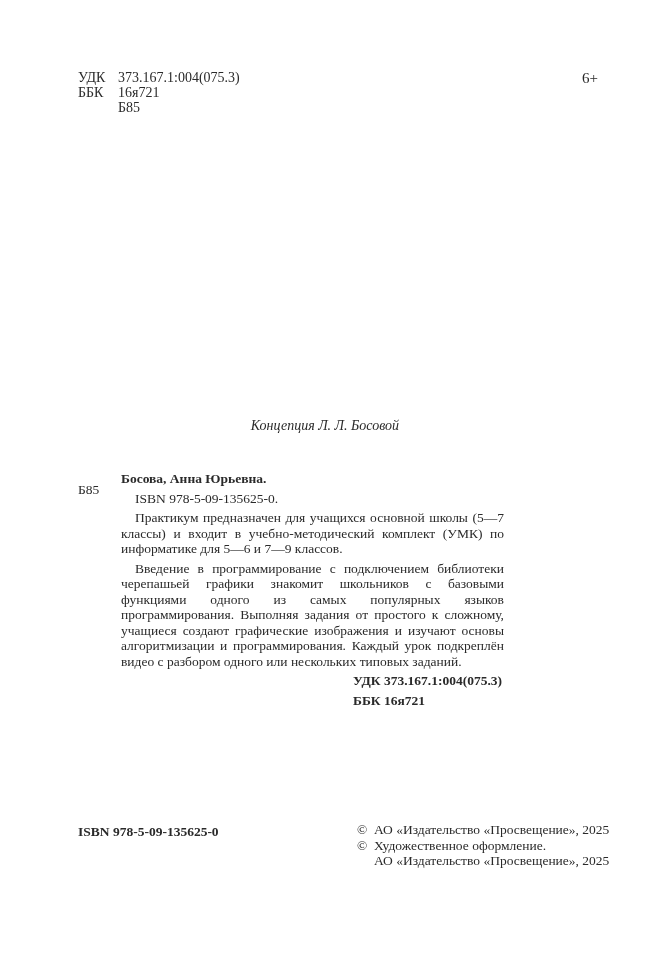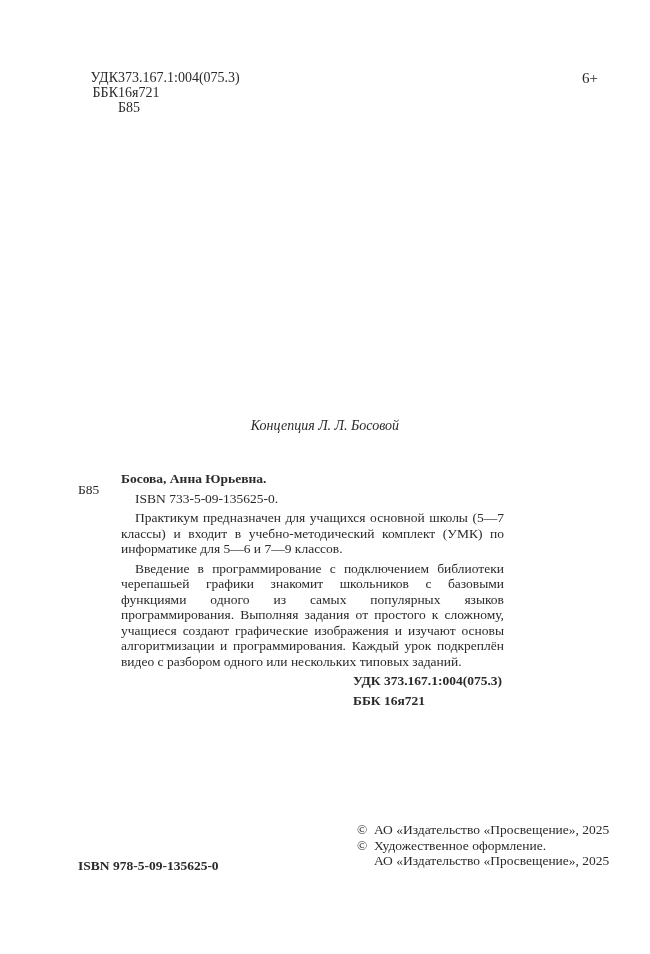--- a/index.html
+++ b/index.html
@@ -1,31 +1,31 @@
 <!DOCTYPE html>
 <html><head>
 <meta charset="utf-8">
 <style>
   html,body{margin:0;padding:0;background:#fff;}
   body{width:650px;height:954px;position:relative;overflow:hidden;
        font-family:"DejaVu Serif","Liberation Serif",serif;color:#2a2a2a;font-size:13px;}
   .abs{position:absolute;}
   .serif{font-family:"Liberation Serif","DejaVu Serif",serif;}
-  .codes{left:78px;top:70px;font-size:14px;line-height:15px;text-align:right;}
+  .codes{left:78px;top:70px;font-size:14px;line-height:15px;}
   .codes .row{display:flex;}
   .codes .k{width:40px;}
   .age{left:582px;top:70px;font-size:15px;}
   .concept{left:0;width:650px;top:418px;text-align:center;font-style:italic;font-size:14px;}
   .card{left:117px;top:467px;width:391px;font-size:13.5px;line-height:15.5px;}
   .card p{margin:4px;text-align:justify;}
   .ind{text-indent:14px;}
   .bold{font-weight:bold;}
   .b85{left:78px;top:482px;font-size:13.5px;}
   .right-codes{text-align:left;margin-left:236px !important;font-weight:bold;}
-  .isbn-foot{left:78px;top:858px;font-weight:bold;font-size:13.5px;}
+  .isbn-foot{left:78px;top:824px;font-weight:bold;font-size:13.5px;}
   .copy{left:357px;top:822px;font-size:13.5px;line-height:15.5px;}
   .copy .row{display:flex;}
   .copy .c{width:17px;}
 </style>
 </head>
 <body>
 
 <div class="abs codes serif">
   <div class="row">
       <span class="k">УДК</span>
@@ -42,21 +42,21 @@
 </div>
 
 <div class="abs age serif">6+</div>
 
 <div class="abs concept serif">Концепция Л. Л. Босовой</div>
 
 <div class="abs b85 serif">Б85</div>
 
 <div class="abs card serif">
   <p class="bold">Босова, Анна Юрьевна.</p>
-  <p class="ind">ISBN 733-5-09-135625-0.</p>
+  <p class="ind">ISBN 978-5-09-135625-0.</p>
   <p class="ind">Практикум предназначен для учащихся основной школы (5—7 классы) и входит в учебно-методический комплект (УМК) по информатике для 5—6 и 7—9 классов.</p>
   <p class="ind">Введение в программирование с подключением библиотеки черепашьей графики знакомит школьников с базовыми функциями одного из самых популярных языков программирования. Выполняя задания от простого к сложному, учащиеся создают графические изображения и изучают основы алгоритмизации и программирования. Каждый урок подкреплён видео с разбором одного или нескольких типовых заданий.</p>
   <p class="right-codes">УДК 373.167.1:004(075.3)</p>
   <p class="right-codes">ББК 16я721</p>
 </div>
 
 <div class="abs isbn-foot serif">ISBN 978-5-09-135625-0</div>
 
 <div class="abs copy serif">
   <div class="row">

